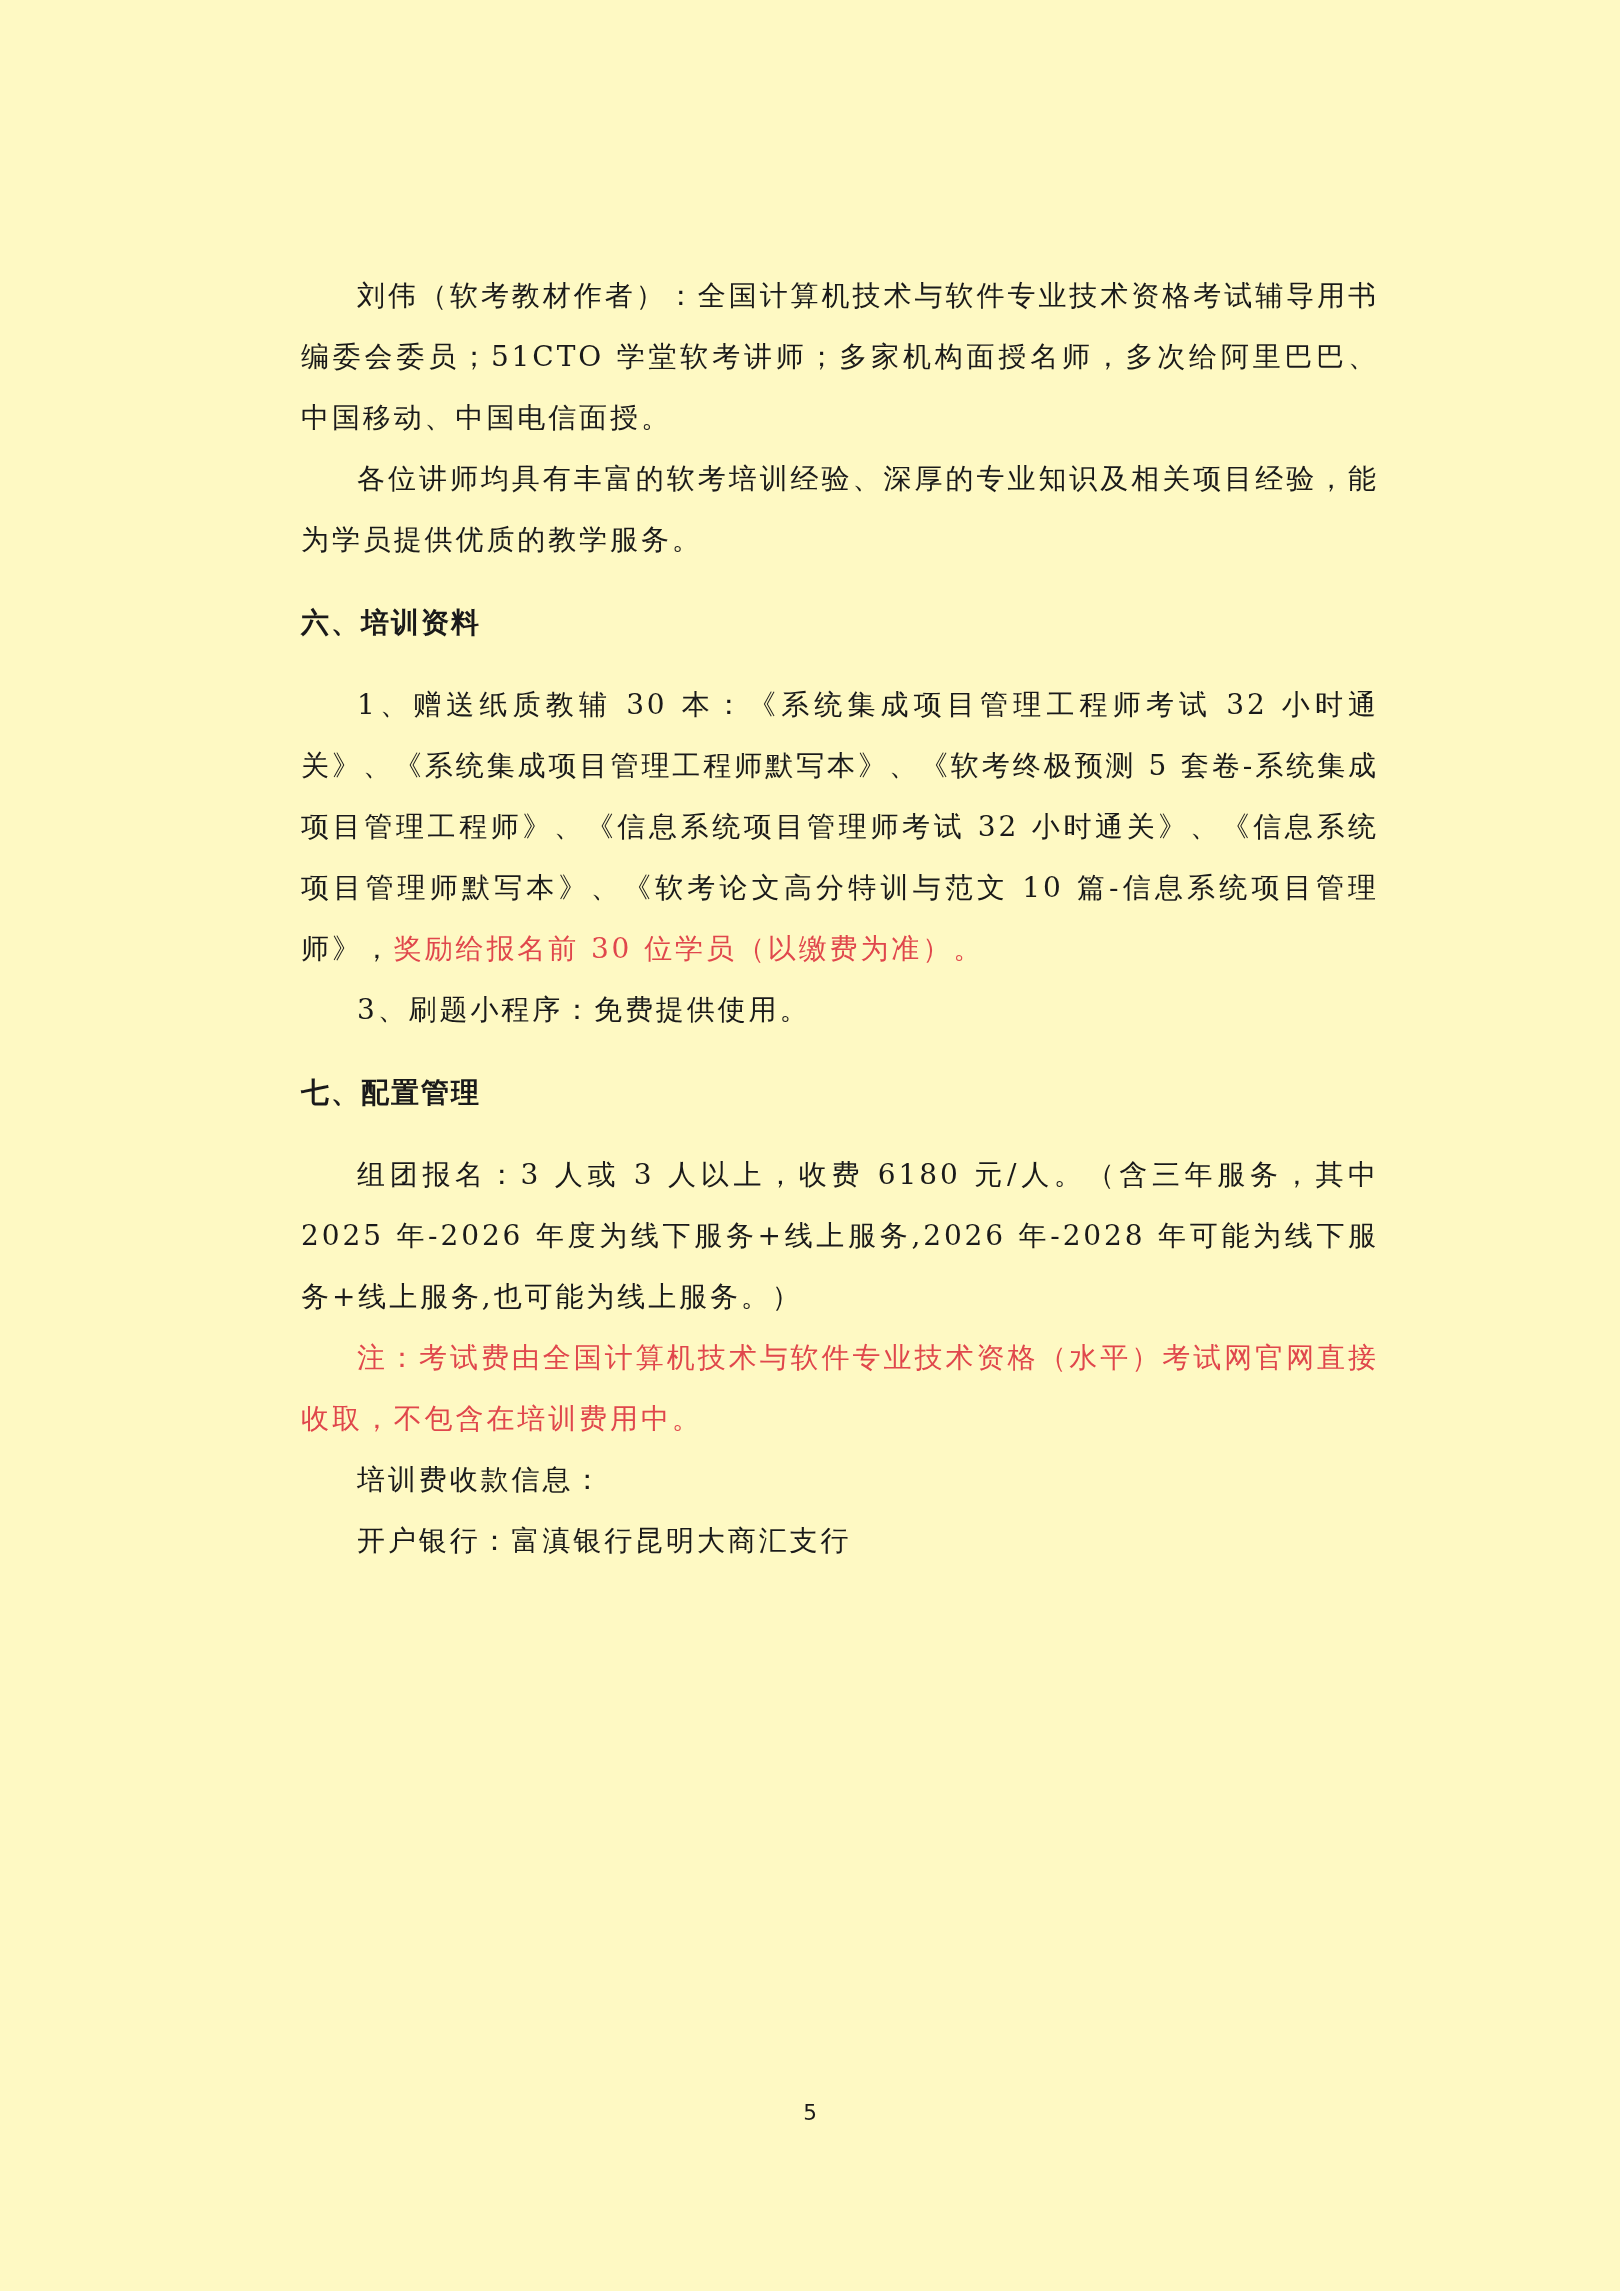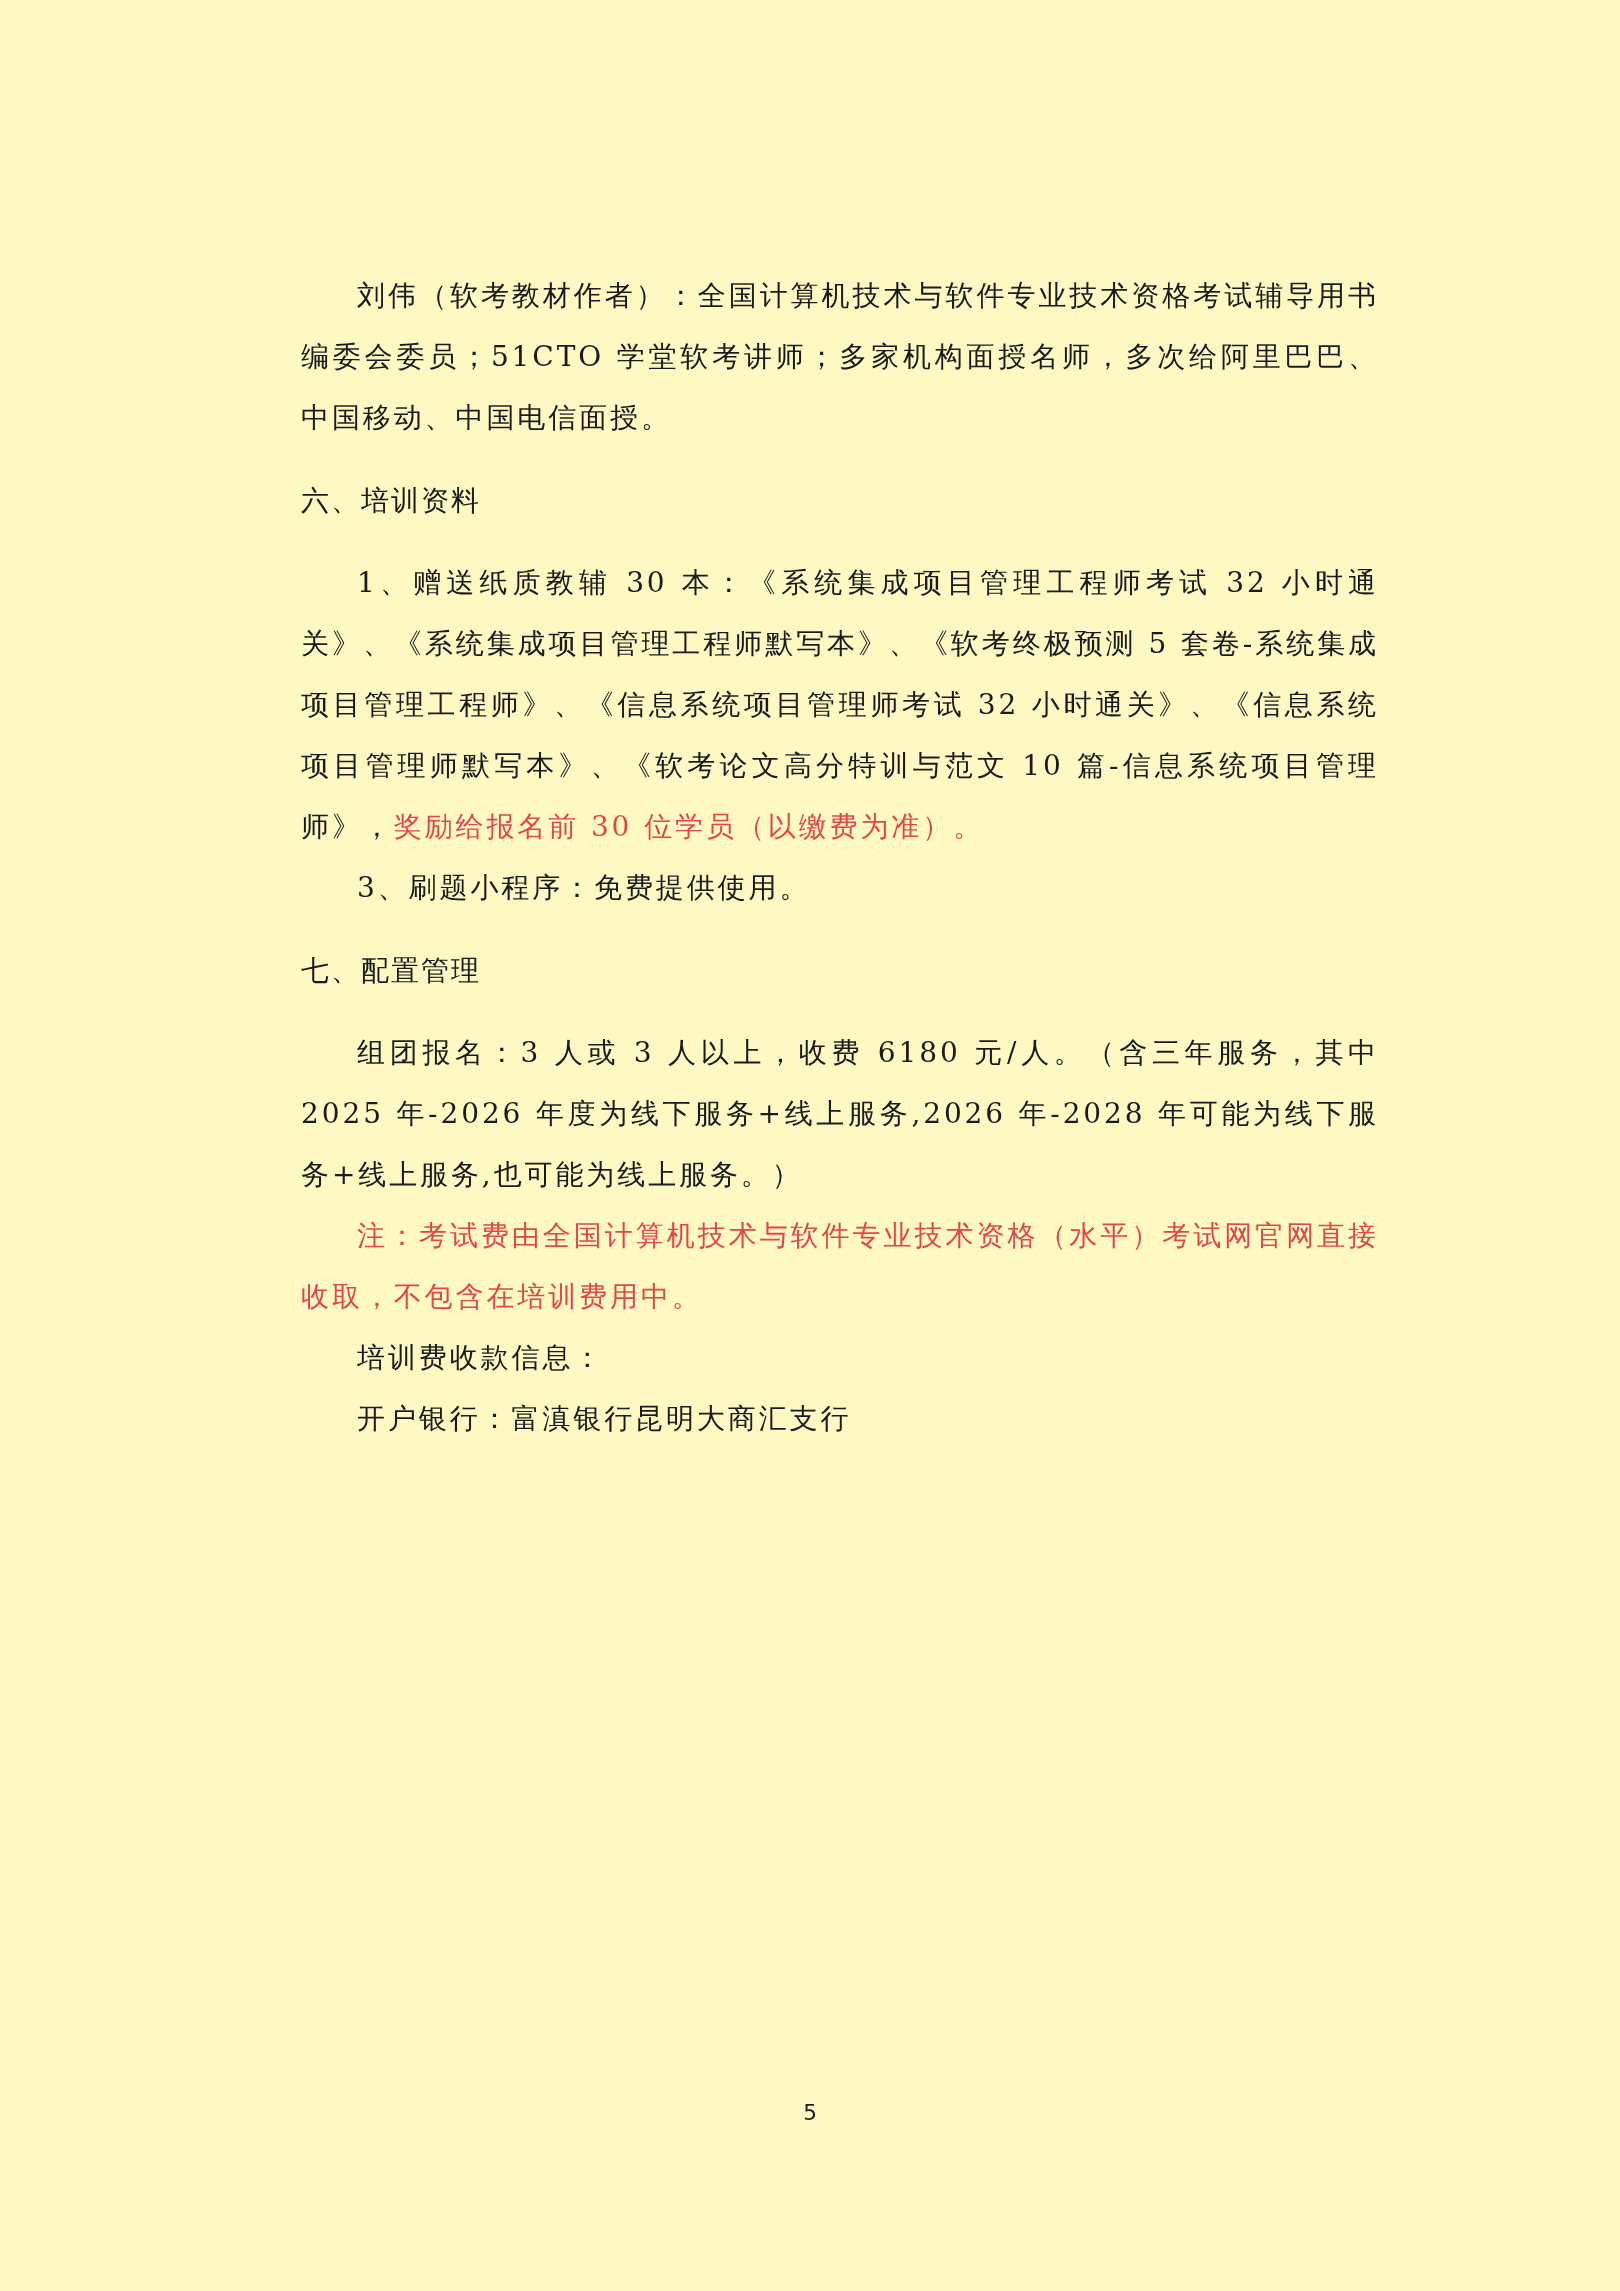--- a/index.html
+++ b/index.html
@@ -4,31 +4,32 @@
 <style>
   html, body { margin: 0; padding: 0; background: #ffffff; }
   body { width: 1620px; height: 2292px; position: relative; overflow: hidden; }
   .page { position: absolute; left: 0; top: 0; width: 1620px; height: 2292px; background: #fef9c3; }
   .content {
     position: absolute; left: 301px; top: 265px; width: 1078px;
     font-family: "DejaVu Serif", "Liberation Serif", serif;
     font-size: 28px; color: #1a1a1a; letter-spacing: 2.9px;
   }
   .para { line-height: 61px; margin: 0; text-align: justify; text-indent: 2em; }
-  .heading { font-family: "DejaVu Sans", "Liberation Sans", sans-serif; font-weight: normal; font-size: 28px; line-height: 61px; margin: 21.6px 0 21.6px 0; letter-spacing: 2px; }
+  .heading { font-family: "DejaVu Sans", "Liberation Sans", sans-serif; font-weight: bold; font-size: 28px; line-height: 61px; margin: 21.6px 0 21.6px 0; letter-spacing: 2px; }
   .red { color: #e0474c; }
   .info { text-indent: 2em; line-height: 61px; margin: 0; }
   .pagenum { position: absolute; left: 0; width: 1620px; top: 2100px; text-align: center; font-family: "DejaVu Sans", "Liberation Sans", sans-serif; font-size: 21.6px; color: #1a1a1a; }
 </style>
 </head>
 <body>
 
 <div class="page">
   <div class="content">
     <p class="para">刘伟（软考教材作者）：全国计算机技术与软件专业技术资格考试辅导用书编委会委员；51CTO 学堂软考讲师；多家机构面授名师，多次给阿里巴巴、中国移动、中国电信面授。</p>
+    <p class="para">各位讲师均具有丰富的软考培训经验、深厚的专业知识及相关项目经验，能为学员提供优质的教学服务。</p>
 
     <div class="heading">六、培训资料</div>
 
     <p class="para"><span>1、赠送纸质教辅 30 本：《系统集成项目管理工程师考试 32 小时通关》、《系统集成项目管理工程师默写本》、《软考终极预测 5 套卷-系统集成项目管理工程师》、《信息系统项目管理师考试 32 小时通关》、《信息系统项目管理师默写本》、《软考论文高分特训与范文 10 篇-信息系统项目管理师》，</span><span class="red">奖励给报名前 30 位学员（以缴费为准）。</span></p>
     <p class="para">3、刷题小程序：免费提供使用。</p>
 
     <div class="heading">七、配置管理</div>
 
     <p class="para">组团报名：3 人或 3 人以上，收费 6180 元/人。（含三年服务，其中 2025 年-2026 年度为线下服务+线上服务,2026 年-2028 年可能为线下服务+线上服务,也可能为线上服务。）</p>
     <p class="para red">注：考试费由全国计算机技术与软件专业技术资格（水平）考试网官网直接收取，不包含在培训费用中。</p>

